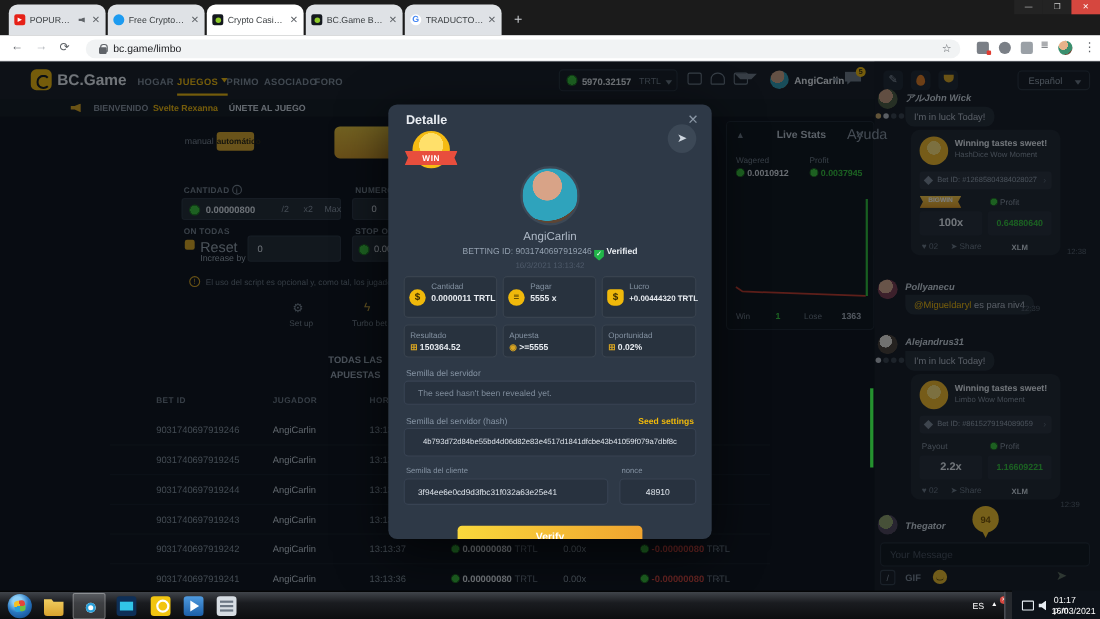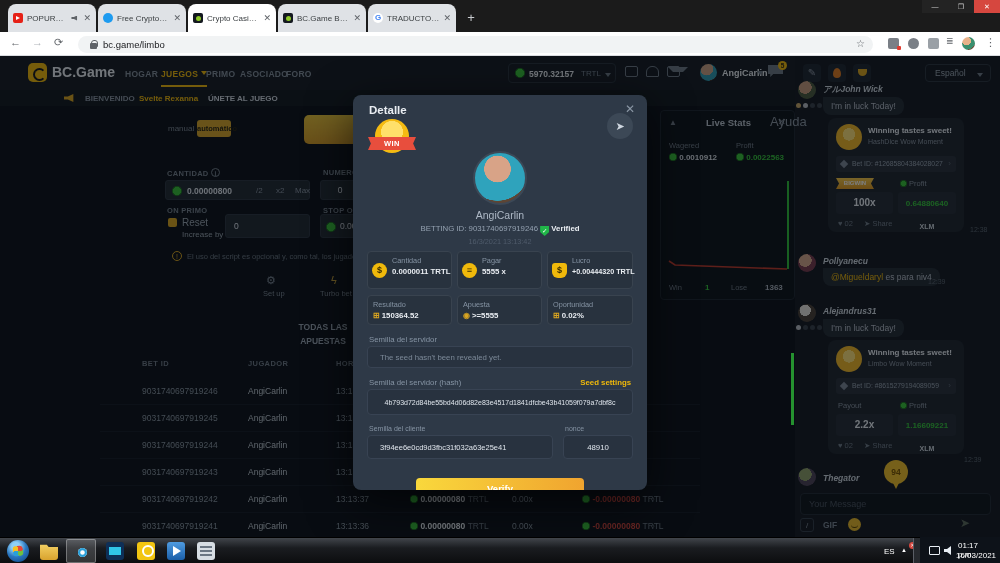--- a/index.html
+++ b/index.html
@@ -282,23 +282,23 @@
     <div class="inputbox" style="left:165px;top:124px;width:145px;height:20px">
       <span class="coin abs" style="left:6px;top:5px"></span>
       <span class="abs" style="left:21px;top:5px;font-weight:bold">0.00000800</span>
       <span class="mini-btn abs" style="left:90px;top:5px">/2</span>
       <span class="mini-btn abs" style="left:110px;top:5px">x2</span>
       <span class="mini-btn abs" style="left:129px;top:5px">Max</span>
     </div>
     <span class="fld-label" style="left:323px;top:112px;white-space:nowrap">NUMERO DE</span>
     <div class="inputbox" style="left:320px;top:124px;width:40px;height:20px;text-align:center;line-height:19px">0</div>
 
-    <span class="fld-label" style="left:167px;top:150px">ON PRIMO</span>
+    <span class="fld-label" style="left:167px;top:150px">ON TODAS</span>
     <span class="chkbox" style="left:168px;top:162px"></span>
-    <span class="abs" style="left:182px;top:161px;font-size:10px;color:#9aa5b1">Reset</span>
+    <span class="abs" style="left:182px;top:161px;font-size:13px;color:#9aa5b1">Reset</span>
     <span class="abs" style="left:182px;top:174px;font-size:8px;color:#9aa5b1">Increase by</span>
     <div class="inputbox" style="left:225px;top:158px;width:85px;height:24px;line-height:23px;padding-left:8px">0</div>
     <span class="fld-label" style="left:323px;top:150px;white-space:nowrap">STOP ON W</span>
     <div class="inputbox" style="left:320px;top:158px;width:40px;height:24px">
       <span class="coin abs" style="left:5px;top:7px"></span>
       <span class="abs" style="left:19px;top:6px">0.00</span>
     </div>
     <span class="circle-warn abs" style="left:172px;top:195px">!</span>
     <span class="abs" style="left:187px;top:196px;font-size:7.5px;color:#6b7683;width:168px;white-space:nowrap;overflow:hidden">El uso del script es opcional y, como tal, los jugadores deben a</span>
 
@@ -355,21 +355,21 @@
       <span class="td-arrow">›</span>
     </div>
 
     <div class="livestats">
       <span class="abs" style="left:8px;top:7px;font-size:8px;color:#6f7a87">▲</span>
       <span class="abs" style="left:0;top:6px;width:135px;text-align:center;font-size:9.5px;font-weight:bold;color:#b9c2cd">Live Stats</span>
       <span class="abs" style="right:8px;top:5px;font-size:10px;color:#6f7a87">✕</span>
       <span class="ls-lbl abs" style="left:8px;top:30px">Wagered</span>
       <span class="ls-lbl abs" style="left:75px;top:30px">Profit</span>
       <span class="ls-val abs" style="left:8px;top:42px"><span class="coin" style="width:8px;height:8px"></span> <span>0.0010912</span></span>
-      <span class="ls-val abs" style="left:75px;top:42px;color:#35c33b"><span class="coin" style="width:8px;height:8px"></span> <span>0.0022563</span></span>
+      <span class="ls-val abs" style="left:75px;top:42px;color:#35c33b"><span class="coin" style="width:8px;height:8px"></span> <span>0.0037945</span></span>
       <svg class="abs" style="left:4px;top:58px" width="127" height="104" viewBox="0 0 127 104">
         <path d="M4,92 L10,96 L122,100" stroke="#c0392b" stroke-width="1.6" fill="none"></path>
         <path d="M123,12 L123,100" stroke="#2fbf3a" stroke-width="2" fill="none"></path>
       </svg>
       <span class="ls-lbl abs" style="left:8px;top:172px">Win</span>
       <span class="abs" style="left:44px;top:172px;font-size:8px;font-weight:bold;color:#35c33b">1</span>
       <span class="ls-lbl abs" style="left:70px;top:172px">Lose</span>
       <span class="abs" style="left:104px;top:172px;font-size:8px;font-weight:bold;color:#aab3bf">1363</span>
     </div>
 

